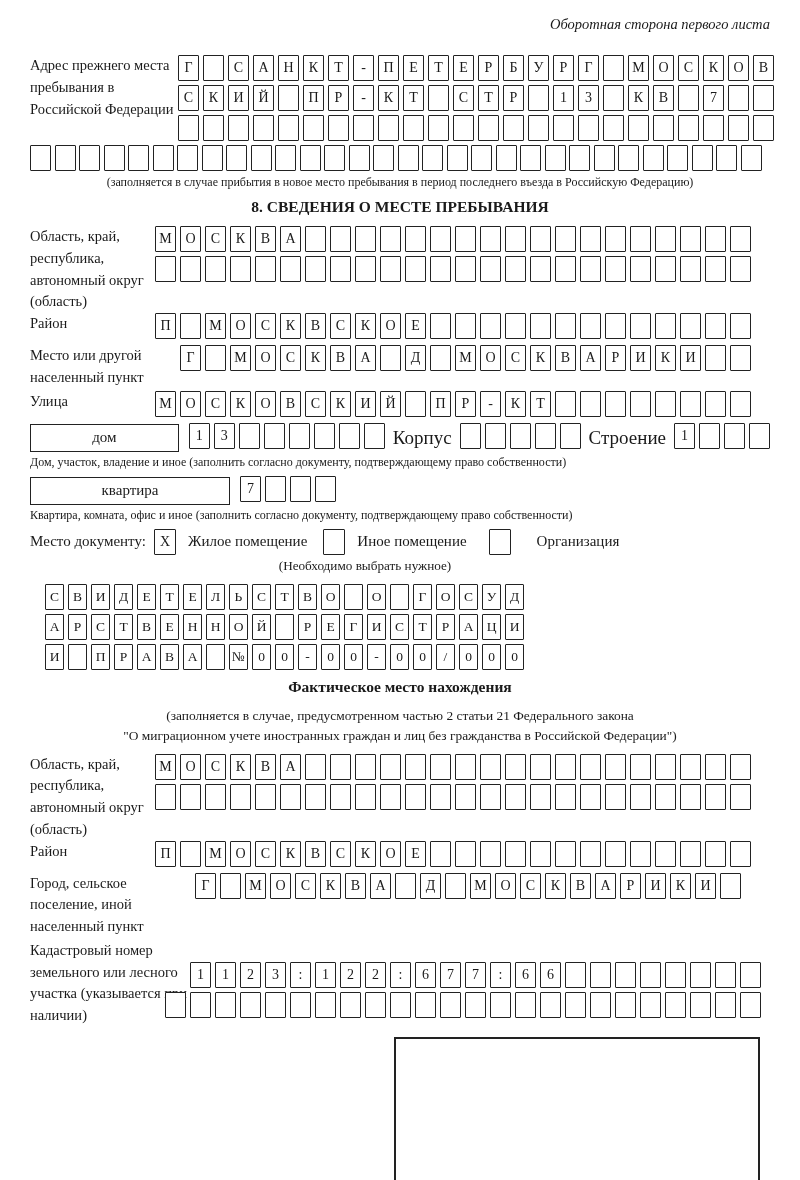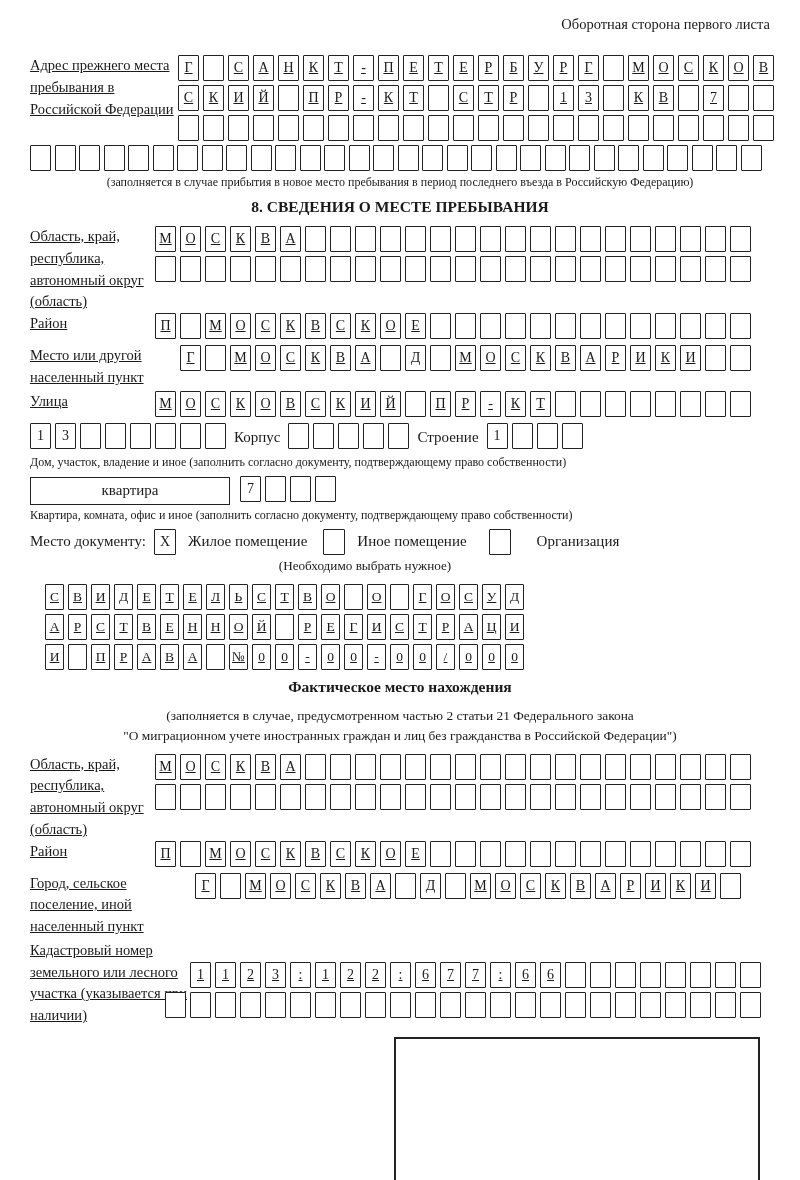--- a/index.html
+++ b/index.html
@@ -1,22 +1,22 @@
 <!DOCTYPE html>
 <html><head>
 <meta charset="utf-8">
 <style>
   html,body{margin:0;padding:0;background:#fff;}
   body{
     width:800px;height:1180px;overflow:hidden;
     font-family:"Liberation Serif","DejaVu Serif",serif;
     color:#1a1a1a;box-sizing:border-box;padding:10px 30px 0 30px;
   }
-  .right{text-align:right;font-size:14.5px;margin:6px 0 22px 0;}
-  .row{display:flex;align-items:flex-start;text-decoration:underline;}
+  .right{text-align:right;font-size:14.5px;margin:6px 0 22px 0;font-style:italic;}
+  .row{display:flex;align-items:flex-start;}
   .lbl{font-size:14.5px;line-height:1.5;flex:0 0 auto;}
   .w130{width:148px;}
   .w125{width:125px;}
   .w150{width:150px;}
   .w165{width:165px;}
   .w160{width:160px;}
   .w235{width:235px;}
   .col{display:flex;flex-direction:column;}
   .boxes{display:flex;gap:4px;margin-bottom:4px;flex:0 0 auto;}
   .cbox{
@@ -31,21 +31,21 @@
   .caption{font-size:12px;margin:2px 0 6px 0;}
   .center{text-align:center;}
   .h2{font-size:15.5px;font-weight:bold;text-align:center;margin:8px 0 10px 0;}
   .houserow{display:flex;align-items:center;margin:2px 0 2px 0;}
   .widebox{
     box-sizing:border-box;border:1.8px solid #222;height:28px;
     display:flex;align-items:center;justify-content:center;font-size:15px;
   }
   .wb170{width:170px;margin-right:10px;}
   .wb200{width:200px;margin-right:10px;align-items:center;}
-  .inl{font-size:15px;margin:0 8px;}
+  .inl{font-size:19px;margin:0 8px;}
   .stayrow{display:flex;align-items:center;font-size:15px;margin:6px 0 2px 0;}
   .stayrow .boxes{margin-bottom:0;}
   .gap8{margin-left:8px;} .gap12{margin-left:12px;} .gap16{margin-left:16px;}
   .gap22{margin-left:22px;} .gap26{margin-left:26px;}
   .staynote{font-size:13.2px;margin:3px 0 8px 170px;width:330px;text-align:center;}
   .docrows{margin-left:15px;margin-top:2px;}
   .factnote{font-size:13.4px;text-align:center;line-height:1.5;margin-bottom:8px;}
   .neg{margin-left:-25px;}
   .kcol{margin-top:22px;}
   .stampwrap{margin-left:350px;width:440px;display:flex;flex-direction:column;margin-top:10px;}
@@ -317,20 +317,23 @@
       <div class="cbox"></div>
       <div class="cbox"></div>
       <div class="cbox"></div>
       <div class="cbox"></div>
       <div class="cbox"></div>
       <div class="cbox"></div>
     </div>
 </div>
 
 <div class="houserow">
+  <div class="widebox wb170">
+      <span>дом</span>
+    </div>
   <div class="boxes">
       <div class="cbox">1</div>
       <div class="cbox">3</div>
       <div class="cbox"></div>
       <div class="cbox"></div>
       <div class="cbox"></div>
       <div class="cbox"></div>
       <div class="cbox"></div>
       <div class="cbox"></div>
     </div>

